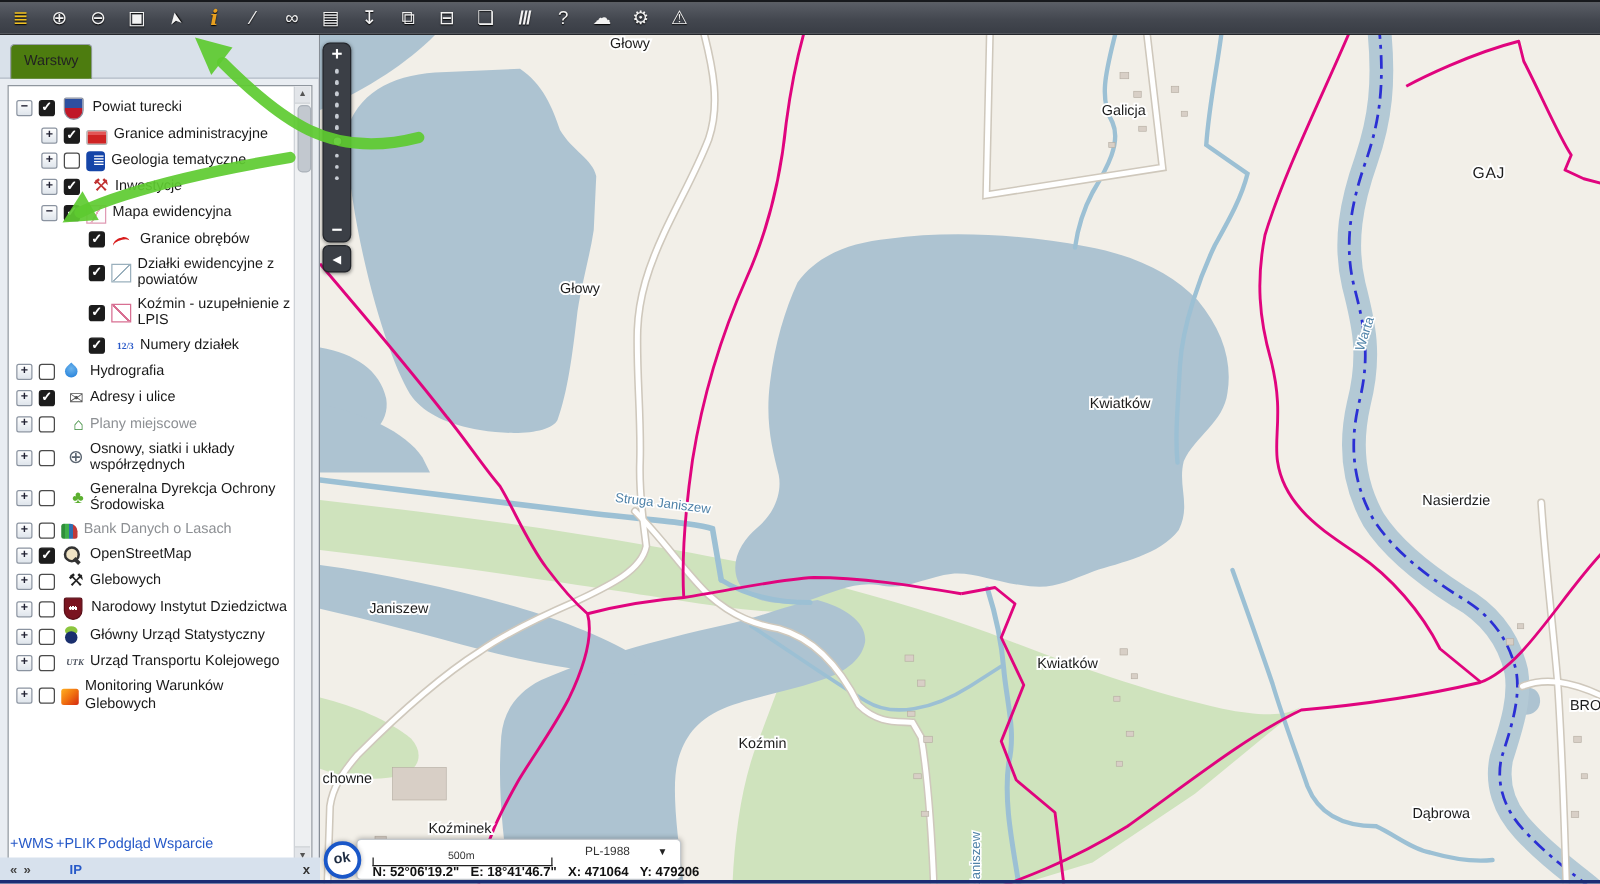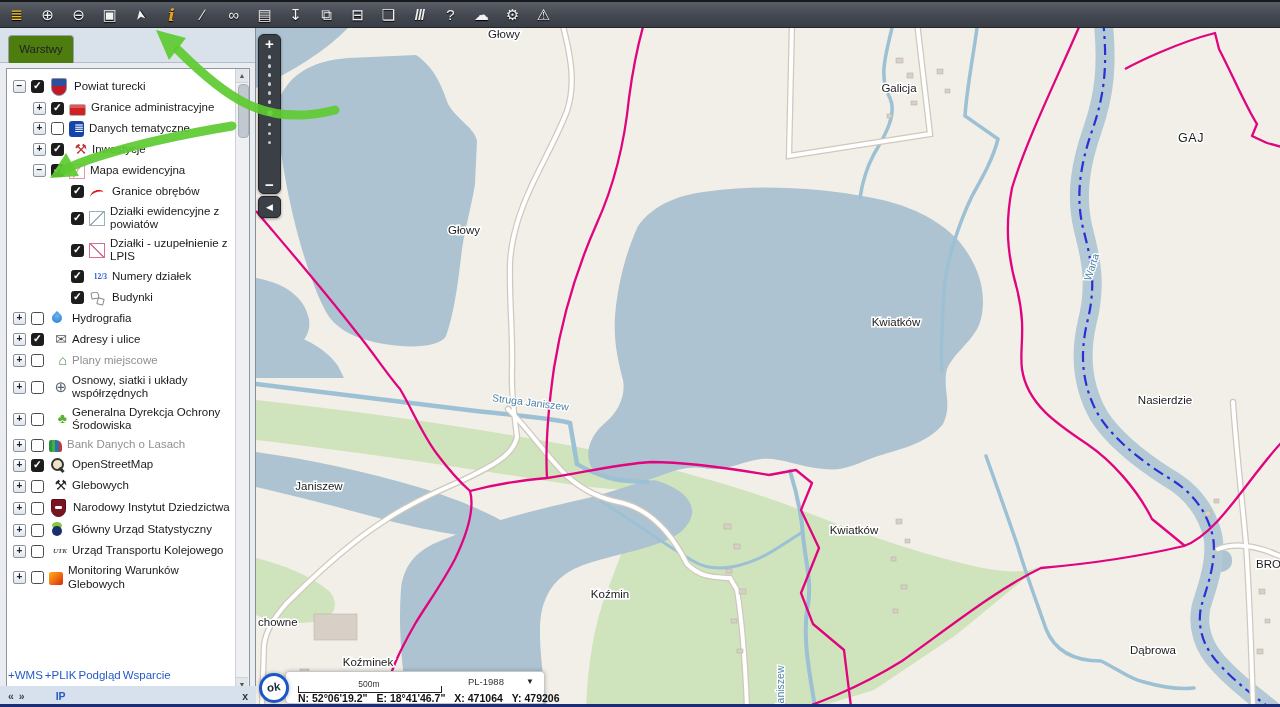--- a/index.html
+++ b/index.html
@@ -194,21 +194,21 @@
           <div class="lrow lvl1" data-name="layer-row">
             <span class="exp" data-name="expand-icon">+</span>
             <span class="cb on" data-name="layer-checkbox"></span>
             <span class="licon li-flag-red" data-name="flag-red-icon"></span>
             <span class="llabel" data-name="layer-label">Granice administracyjne</span>
           </div>
           <div class="lrow lvl1" data-name="layer-row">
             <span class="exp" data-name="expand-icon">+</span>
             <span class="cb" data-name="layer-checkbox"></span>
             <span class="licon li-layers-blue" data-name="layers-blue-icon"></span>
-            <span class="llabel" data-name="layer-label">Danych tematyczne</span>
+            <span class="llabel" data-name="layer-label">Geologia tematyczne</span>
           </div>
           <div class="lrow lvl1" data-name="layer-row">
             <span class="exp" data-name="expand-icon">+</span>
             <span class="cb on" data-name="layer-checkbox"></span>
             <span class="licon li-tools-red" data-name="tools-red-icon"></span>
             <span class="llabel" data-name="layer-label">Inwestycje</span>
           </div>
           <div class="lrow lvl1" data-name="layer-row">
             <span class="exp" data-name="collapse-icon">−</span>
             <span class="cb on" data-name="layer-checkbox"></span>
@@ -224,33 +224,27 @@
           <div class="lrow lvl2" data-name="layer-row">
             <span class="exp-spacer" data-name="indent-spacer"></span>
             <span class="cb on" data-name="layer-checkbox"></span>
             <span class="licon li-parcel-gray" data-name="parcel-gray-icon"></span>
             <span class="llabel" data-name="layer-label">Działki ewidencyjne z powiatów</span>
           </div>
           <div class="lrow lvl2" data-name="layer-row">
             <span class="exp-spacer" data-name="indent-spacer"></span>
             <span class="cb on" data-name="layer-checkbox"></span>
             <span class="licon li-parcel-pink" data-name="parcel-pink-icon"></span>
-            <span class="llabel" data-name="layer-label">Działki - uzupełnienie z LPIS</span>
+            <span class="llabel" data-name="layer-label">Koźmin - uzupełnienie z LPIS</span>
           </div>
           <div class="lrow lvl2" data-name="layer-row">
             <span class="exp-spacer" data-name="indent-spacer"></span>
             <span class="cb on" data-name="layer-checkbox"></span>
             <span class="licon li-parcel-numbers" data-name="parcel-numbers-icon">12/3</span>
             <span class="llabel" data-name="layer-label">Numery działek</span>
-          </div>
-          <div class="lrow lvl2" data-name="layer-row">
-            <span class="exp-spacer" data-name="indent-spacer"></span>
-            <span class="cb on" data-name="layer-checkbox"></span>
-            <span class="licon li-buildings-outline" data-name="buildings-outline-icon"></span>
-            <span class="llabel" data-name="layer-label">Budynki</span>
           </div>
           <div class="lrow lvl0" data-name="layer-row">
             <span class="exp" data-name="expand-icon">+</span>
             <span class="cb" data-name="layer-checkbox"></span>
             <span class="licon li-water-drop" data-name="water-drop-icon"></span>
             <span class="llabel" data-name="layer-label">Hydrografia</span>
           </div>
           <div class="lrow lvl0" data-name="layer-row">
             <span class="exp" data-name="expand-icon">+</span>
             <span class="cb on" data-name="layer-checkbox"></span>

